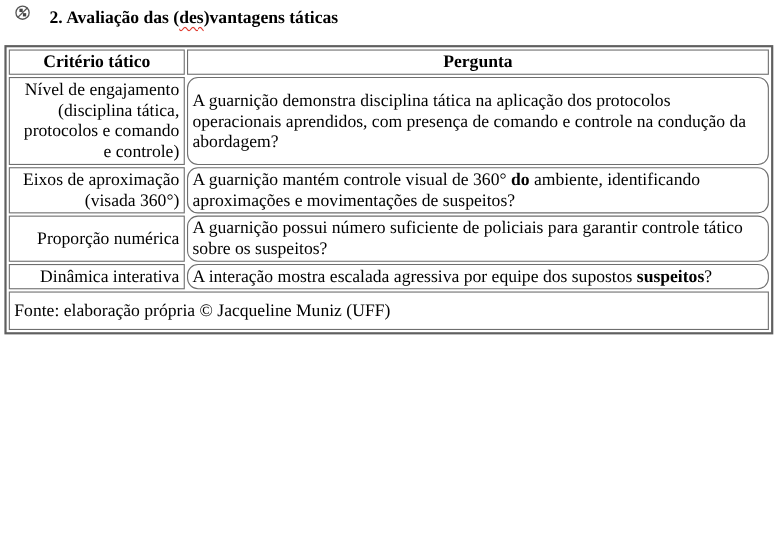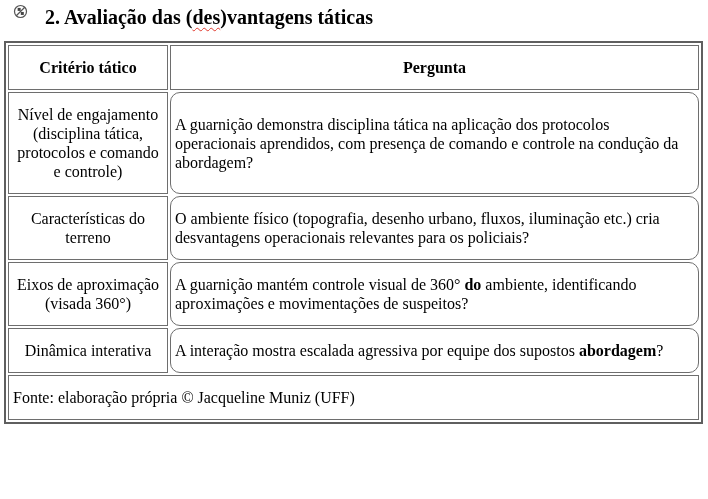--- a/index.html
+++ b/index.html
@@ -16,21 +16,21 @@
     height: 41px;
     padding: 7px 0 0 14px;
   }
   .marker-icon {
     position: absolute;
     left: 13px; top: 4px;
     width: 15px; height: 15px;
   }
   .doc-title {
     margin: 0 0 0 31px;
-    font-size: 20px;
+    font-size: 16px;
     font-weight: bold;
     line-height: 20px;
     white-space: nowrap;
   }
   .squiggle {
     text-decoration-line: underline;
     text-decoration-style: wavy;
     text-decoration-color: #e03a2f;
     text-decoration-thickness: 1px;
     text-decoration-skip-ink: none;
@@ -41,33 +41,33 @@
     margin-left: 4px;
     border-collapse: separate;
     border-spacing: 2px;
     border: 2px solid #5f5f5f;
     table-layout: fixed;
     background: #ffffff;
   }
   .criteria-table th,
   .criteria-table td {
     border: 1px solid #6e6e6e;
-    padding: 12px 4px;
+    padding: 1px 4px;
     font-size: 16px;
     line-height: 19px;
     vertical-align: middle;
     background: #ffffff;
     overflow: hidden;
   }
   .criteria-table th {
     font-weight: bold;
     text-align: center;
     height: 23px;
   }
-  .criteria-table td.crit { text-align: center; }
+  .criteria-table td.crit { text-align: right; }
   .criteria-table td.perg { text-align: left; border-radius: 10px; }
   .criteria-table td.source-cell {
     height: 35px;
     text-align: left;
     margin-top: 32px;
   }
   b { font-weight: bold; font-family: Liberation Serif, serif; }
 </style>
 </head>
 <body>
@@ -92,30 +92,30 @@
       <th>Critério tático</th>
       <th>Pergunta</th>
     </tr>
   </thead>
   <tbody id="table-body">
       <tr>
         <td class="crit">Nível de engajamento (disciplina tática, protocolos e comando e controle)</td>
         <td class="perg"><span>A guarnição demonstra disciplina tática na aplicação dos protocolos operacionais aprendidos, com presença de comando e controle na condução da abordagem?</span></td>
       </tr>
       <tr>
-        <td class="crit">Características do terreno</td>
-        <td class="perg"><span>O ambiente físico (topografia, desenho urbano, fluxos, iluminação etc.) cria desvantagens operacionais relevantes para os policiais?</span></td>
-      </tr>
-      <tr>
         <td class="crit">Eixos de aproximação (visada 360°)</td>
         <td class="perg"><span>A guarnição mantém controle visual de 360° </span><b>do</b><span> ambiente, identificando aproximações e movimentações de suspeitos?</span></td>
       </tr>
       <tr>
+        <td class="crit">Proporção numérica</td>
+        <td class="perg"><span>A guarnição possui número suficiente de policiais para garantir controle tático sobre os suspeitos?</span></td>
+      </tr>
+      <tr>
         <td class="crit">Dinâmica interativa</td>
-        <td class="perg"><span>A interação mostra escalada agressiva por equipe dos supostos </span><b>abordagem</b><span>?</span></td>
+        <td class="perg"><span>A interação mostra escalada agressiva por equipe dos supostos </span><b>suspeitos</b><span>?</span></td>
       </tr>
     </tbody>
   <tfoot>
     <tr>
       <td class="source-cell" colspan="2">Fonte: elaboração própria © Jacqueline Muniz (UFF)</td>
     </tr>
   </tfoot>
 </table>
 
 </body></html>

